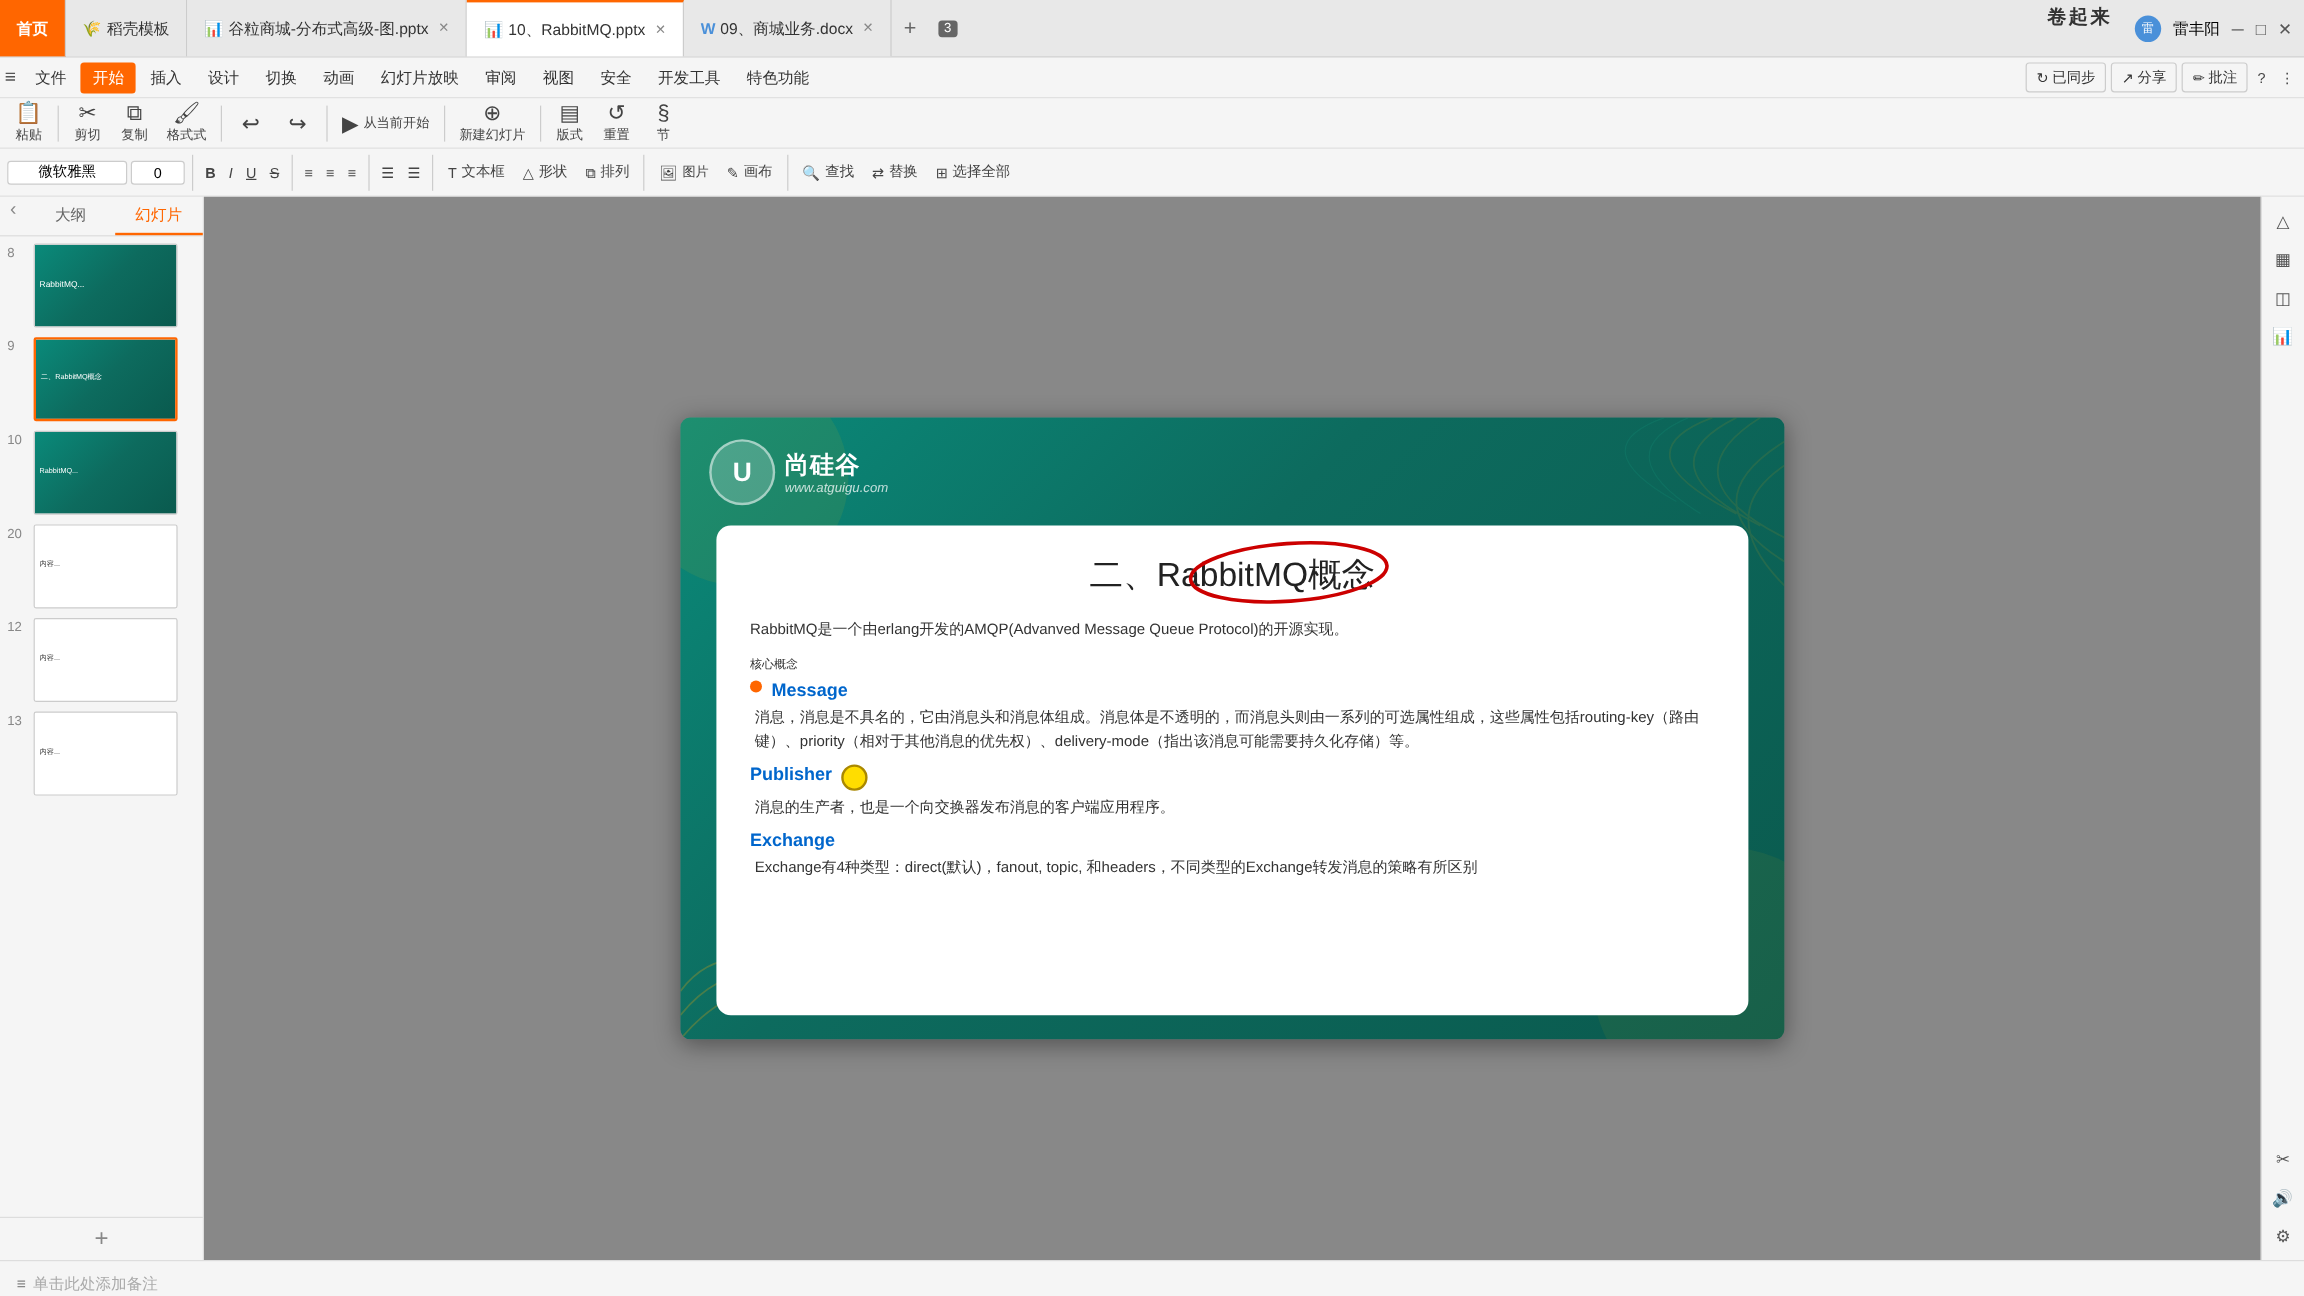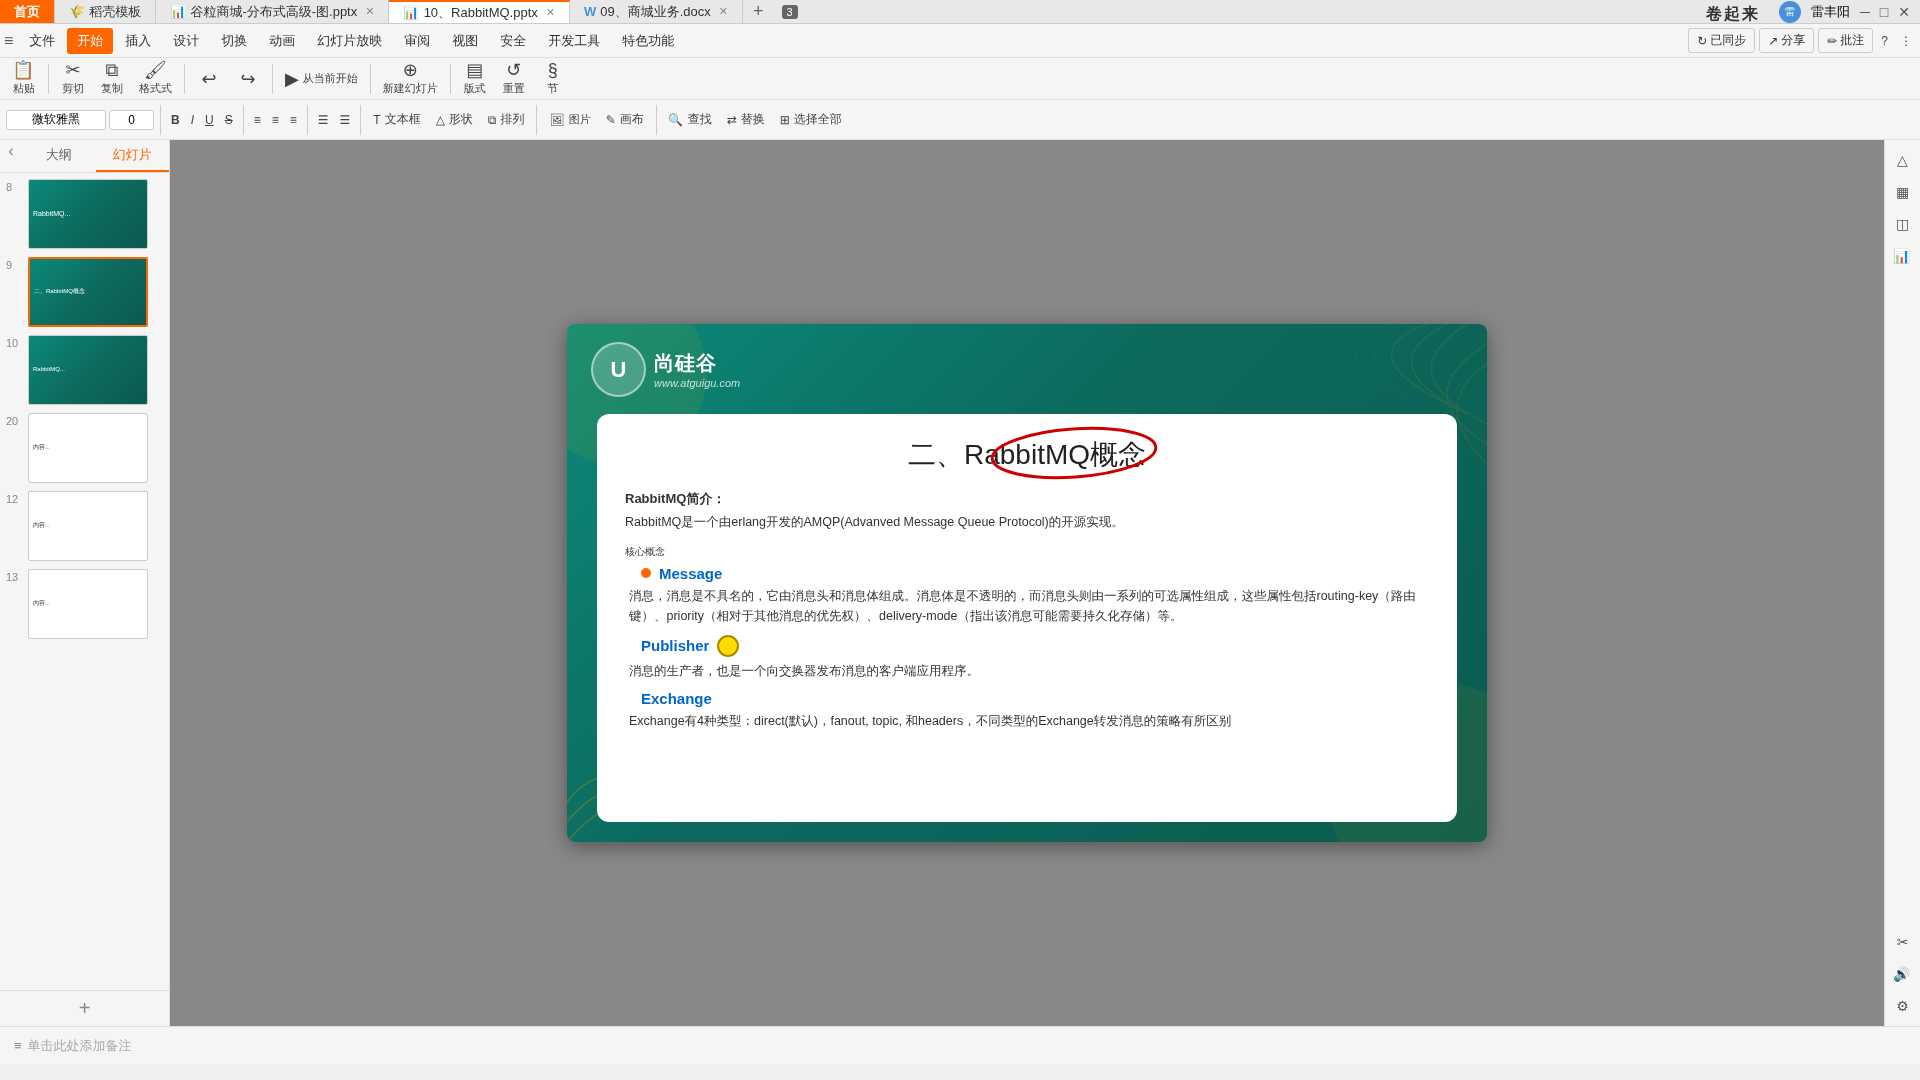--- a/index.html
+++ b/index.html
@@ -1,20 +1,20 @@
 <!DOCTYPE html>
 <html><head>
   <meta charset="utf-8">
   <style>
     * { margin: 0; padding: 0; box-sizing: border-box; }
     body { width: 1920px; height: 1080px; overflow: hidden; background: #f0f0f0; font-family: 'Microsoft YaHei', 'SimHei', sans-serif; font-size: 13px; }
     .tab-bar {
       display: flex;
       align-items: center;
-      height: 24px;
+      height: 48px;
       background: #e8e8e8;
       border-bottom: 1px solid #ccc;
     }
     .tab {
       display: flex;
       align-items: center;
       padding: 0 14px;
       height: 100%;
       font-size: 13px;
       border-right: 1px solid #ccc;
@@ -247,23 +247,21 @@
       font-size: 13px;
       color: #333;
       margin-bottom: 4px;
     }
     .section-keyword {
       font-size: 15px;
       font-weight: bold;
       color: #0066cc;
       margin-bottom: 4px;
       display: flex;
-      align-items: center;
       gap: 8px;
-      margin-left: 16px;
     }
     .section-text {
       font-size: 12.5px;
       color: #333;
       line-height: 1.65;
     }
     .core-title {
       font-size: 10px;
       color: #333;
       font-weight: normal;
@@ -615,21 +613,20 @@
           <span class="slide-title">
             <span style="font-size:28px;">二、RabbitMQ概念</span>
             
             <svg style="position:absolute;top:-12px;right:-18px;pointer-events:none;" width="180" height="58" viewBox="0 0 180 58">
               <ellipse cx="90" cy="29" rx="82" ry="24" stroke="#cc0000" stroke-width="3" fill="none" transform="rotate(-4,90,29)"></ellipse>
             </svg>
           </span>
         </div>
 
         <div class="slide-section">
-          <div class="section-label" style="font-weight:bold;">RabbitMQ简介：</div>
           <div class="section-text">RabbitMQ是一个由erlang开发的AMQP(Advanved Message Queue Protocol)的开源实现。</div>
         </div>
 
         <div class="slide-section">
           <div class="core-title">核心概念</div>
 
           <div>
             <div class="section-keyword">
               <span style="width:10px;height:10px;border-radius:50%;background:#ff6600;display:inline-block;flex-shrink:0;"></span>
               <span>Message</span>

